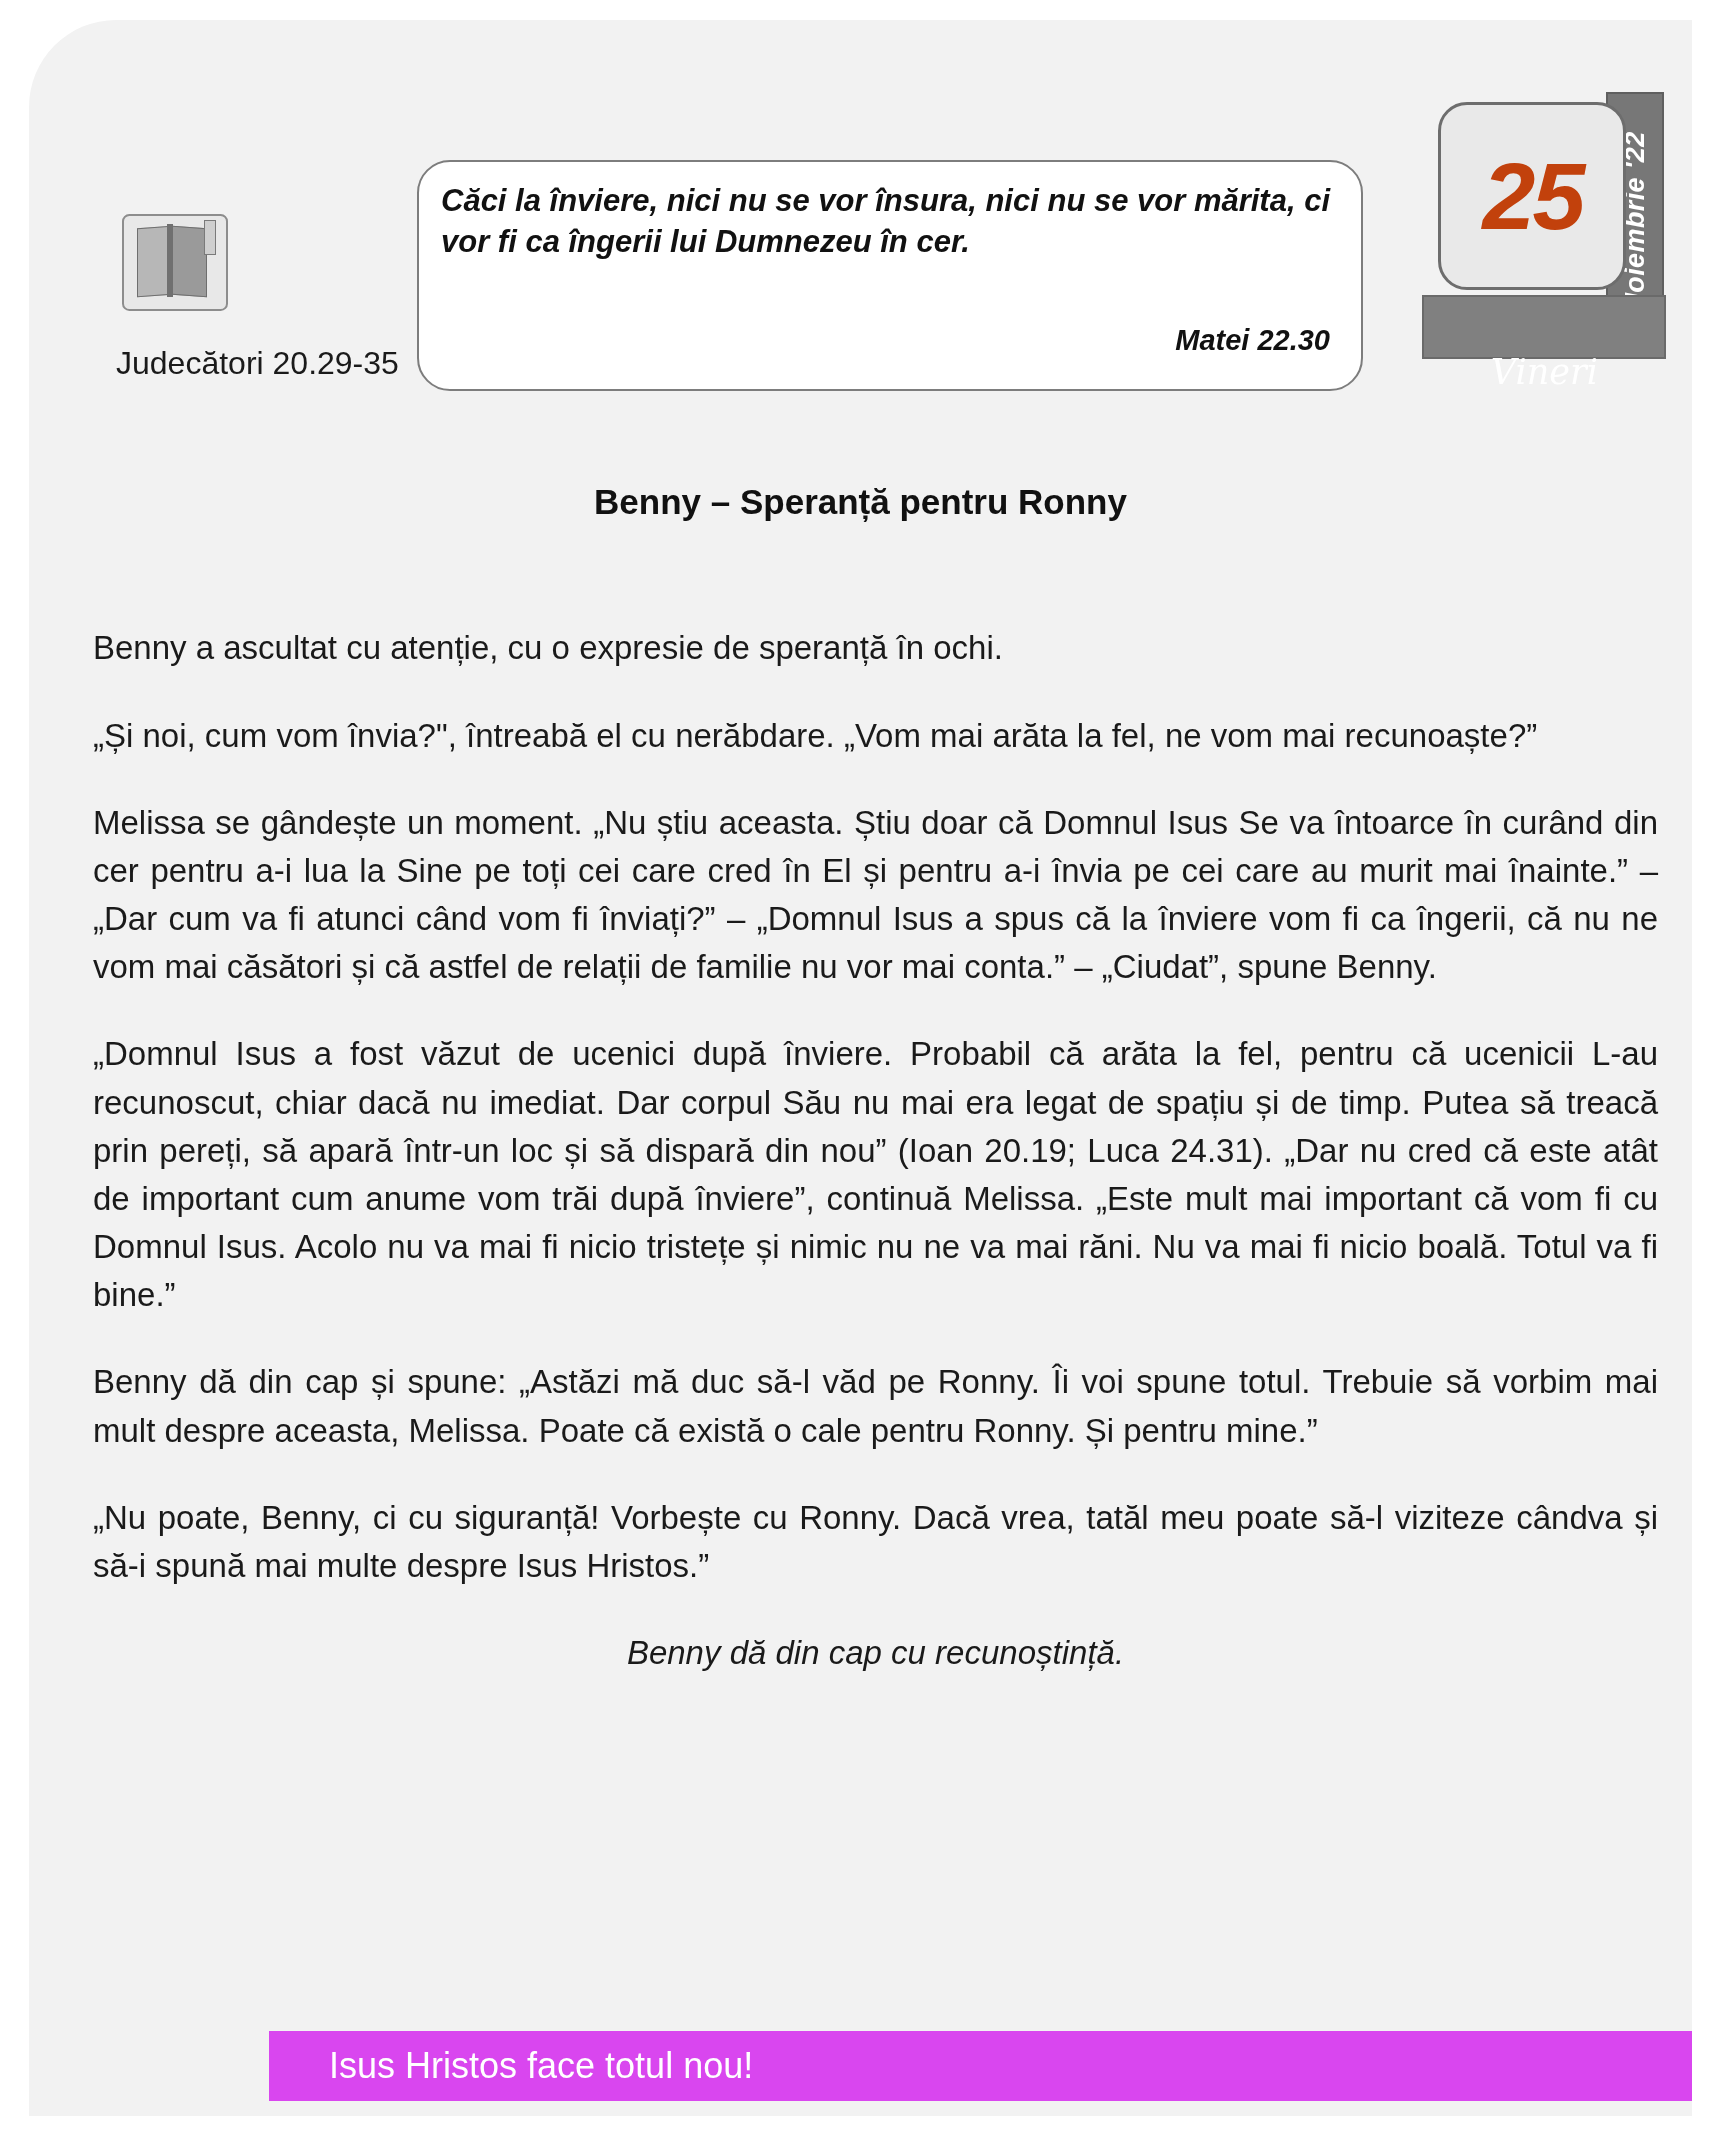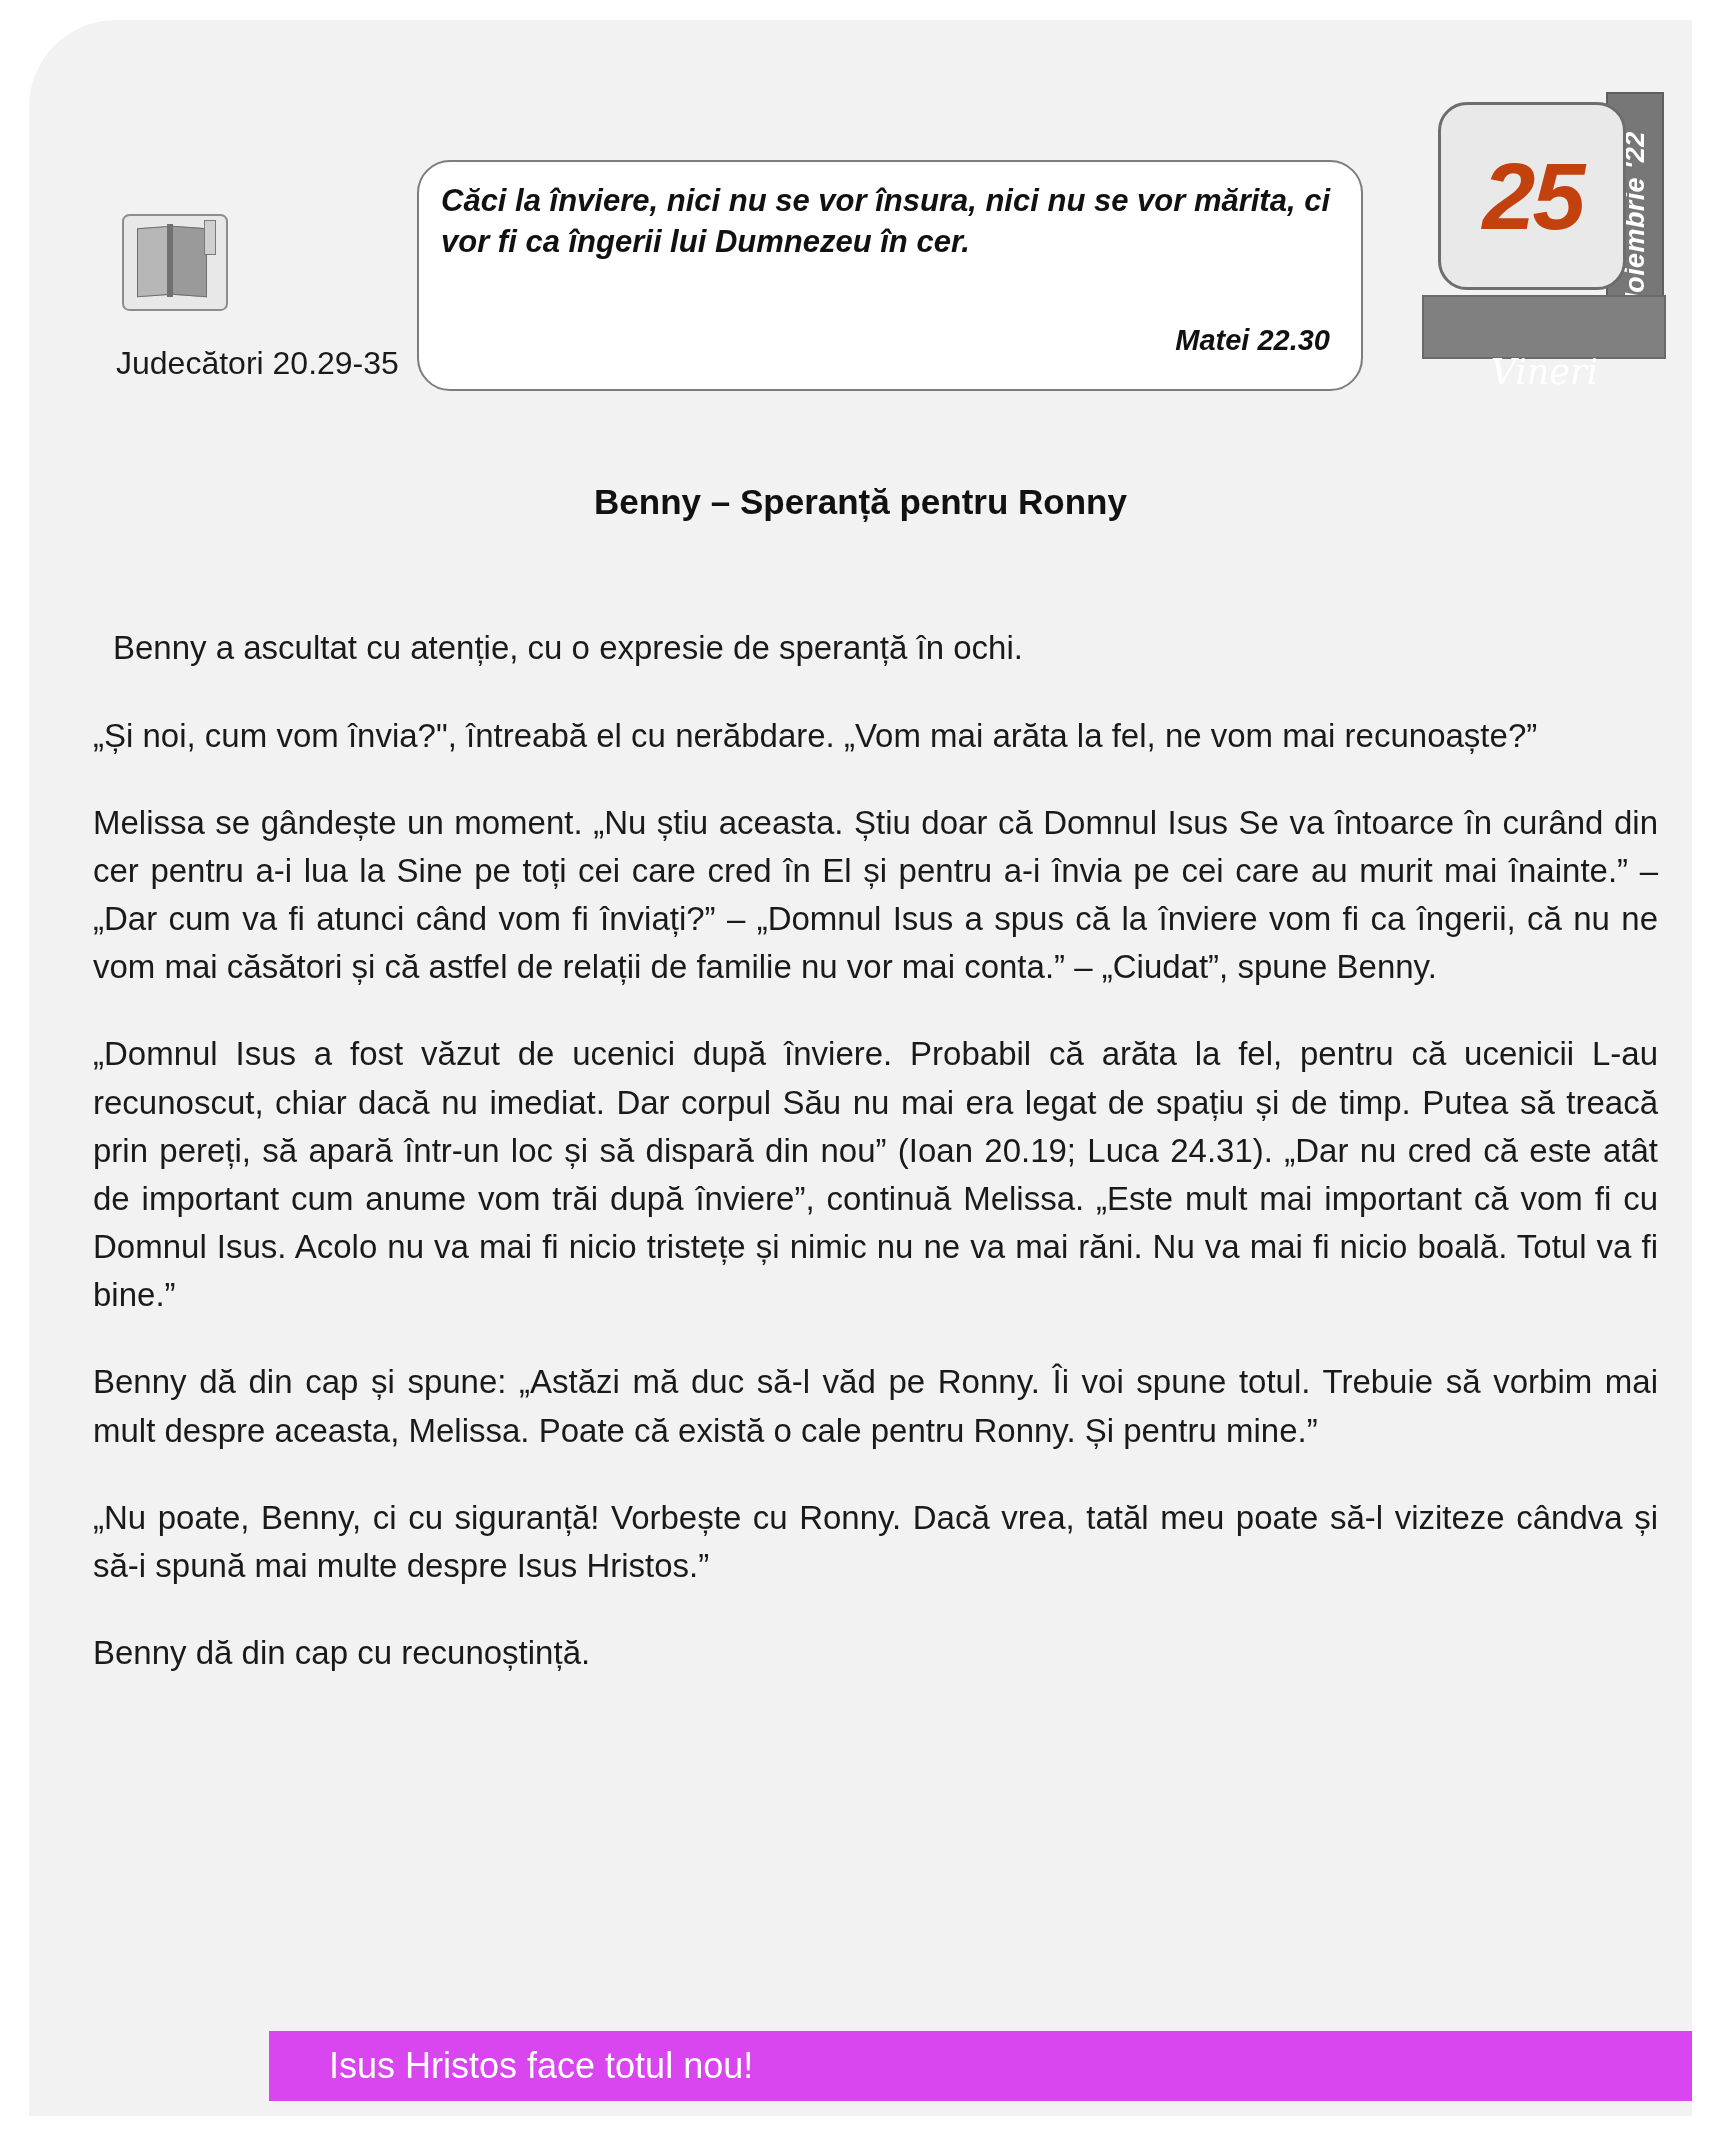--- a/index.html
+++ b/index.html
@@ -248,25 +248,25 @@
   .body-text p {
     margin: 0 0 39px 0;
     font-size: 33px;
     line-height: 1.46;
     color: #1a1a1a;
     text-align: justify;
     text-justify: inter-word;
     hyphens: none;
   }
   .body-text p.last {
-    text-align: left;
+    text-align: center;
+    font-style: italic;
   }
   .body-text p.noj {
     text-align: left;
-    margin-left: 20px;
   }
 
   
   .footer-bar {
     position: absolute;
     left: 269px;
     top: 2031px;
     width: 1423px;
     height: 70px;
     background: #d946ef;

